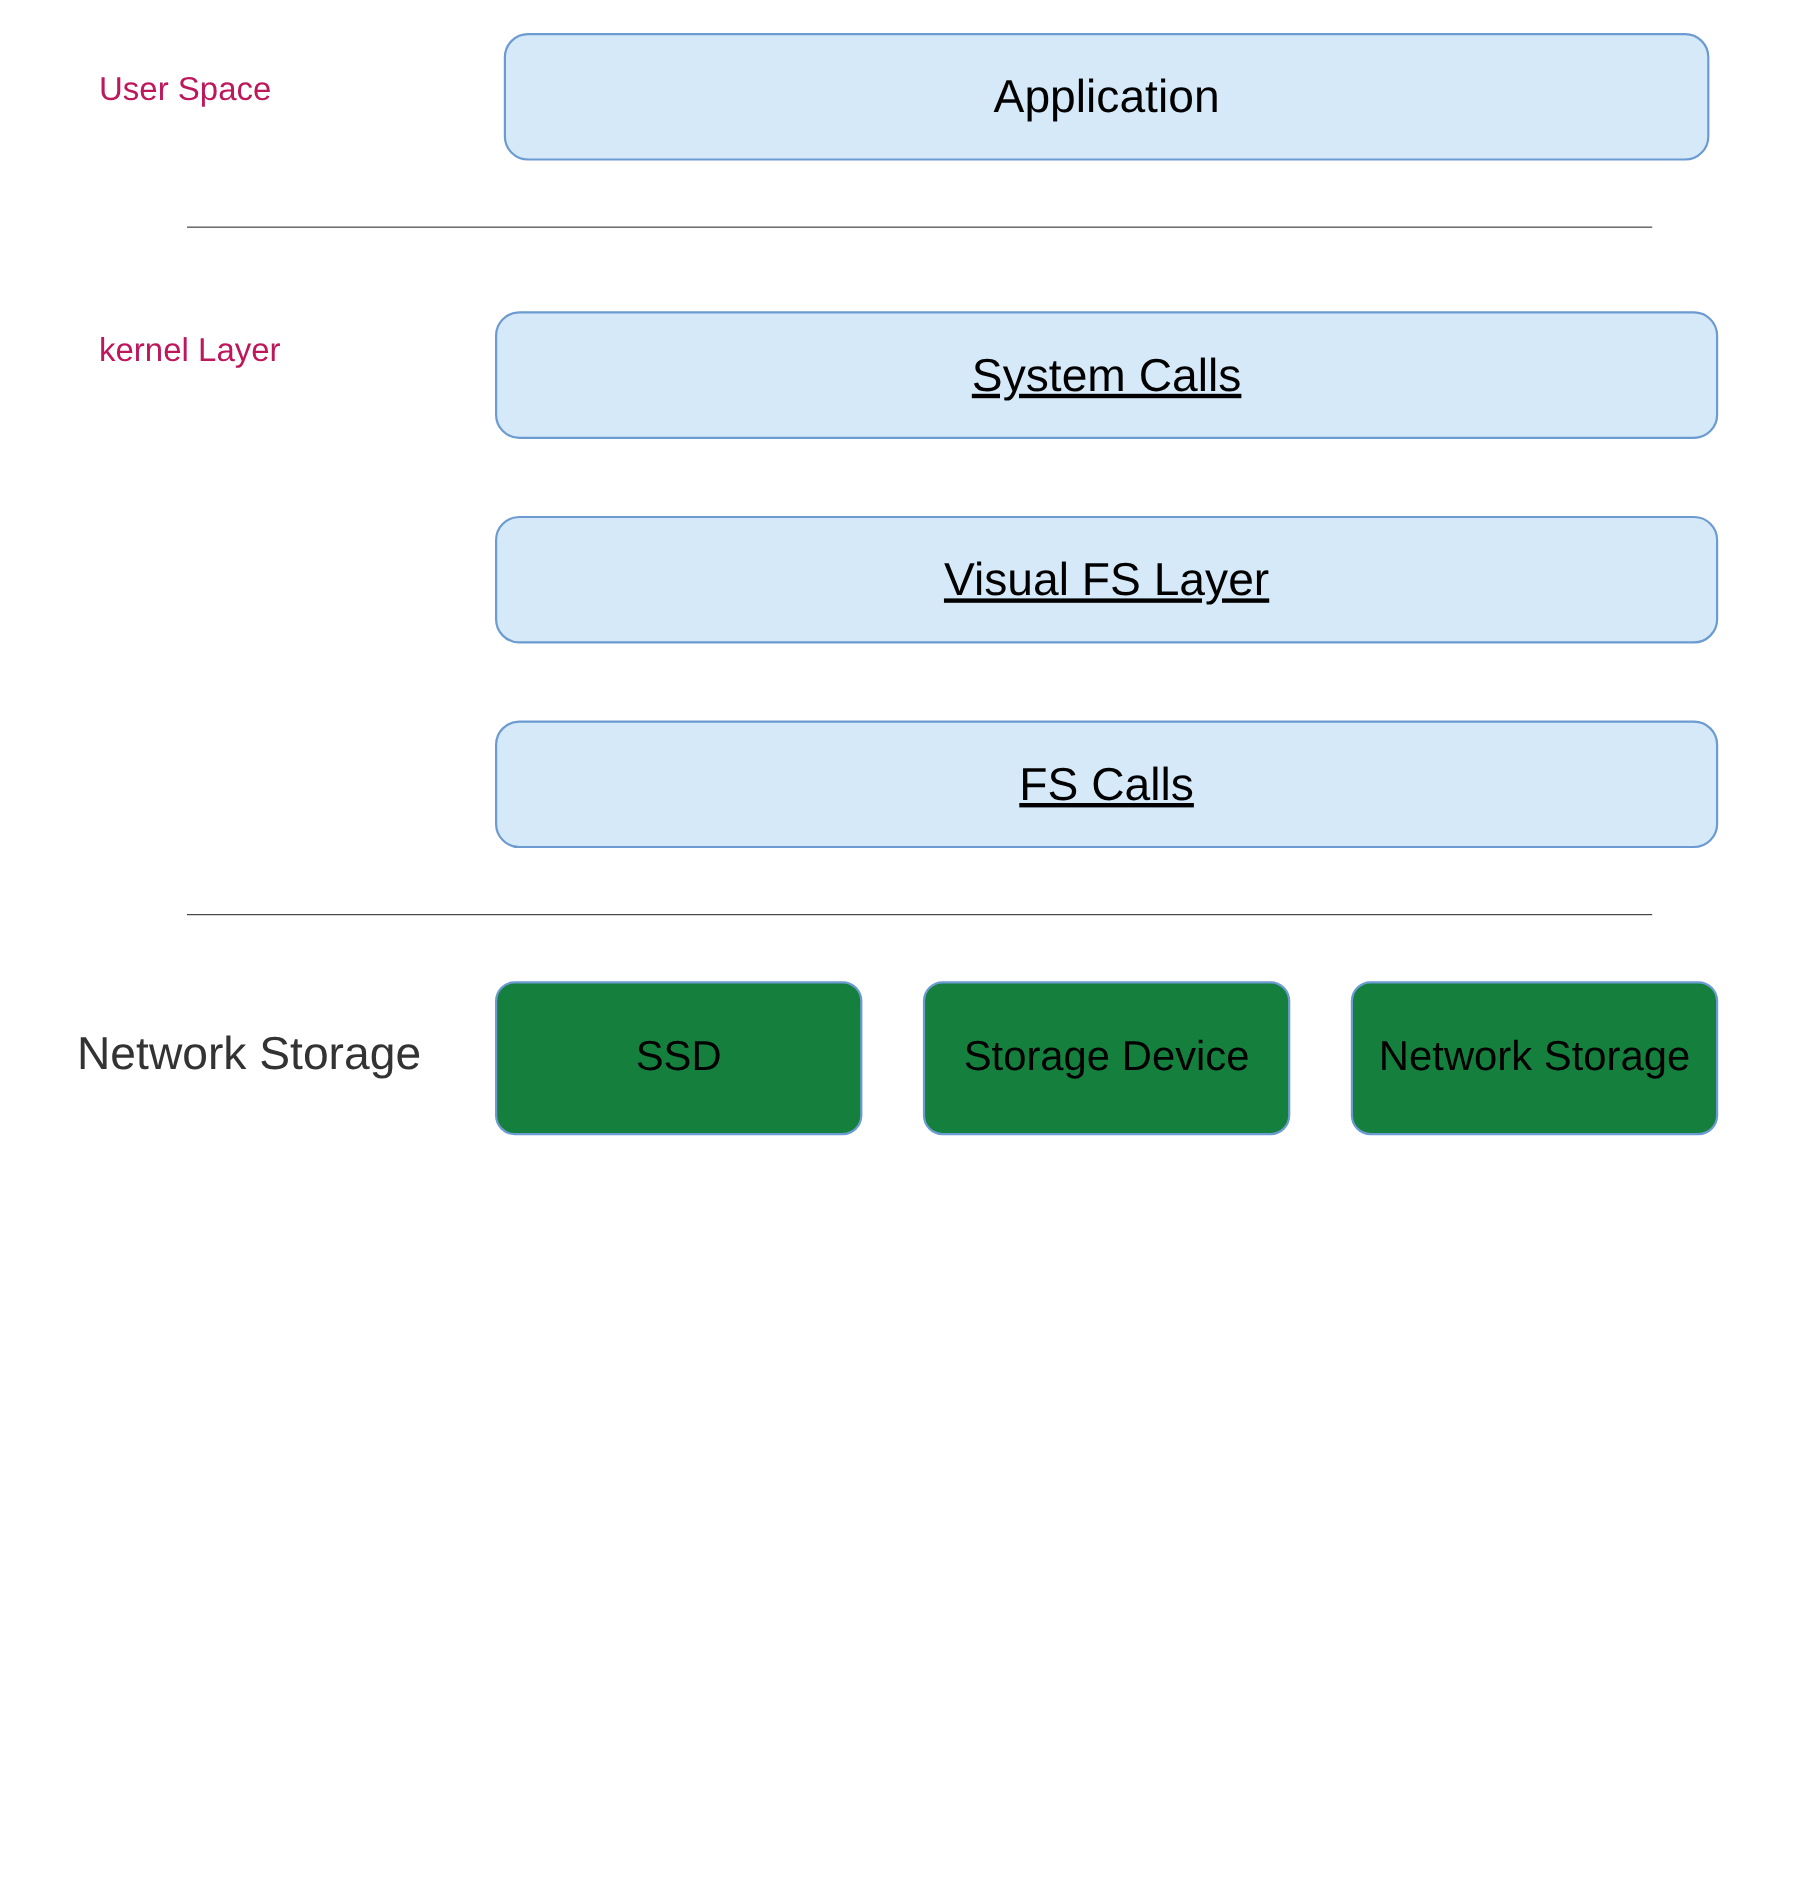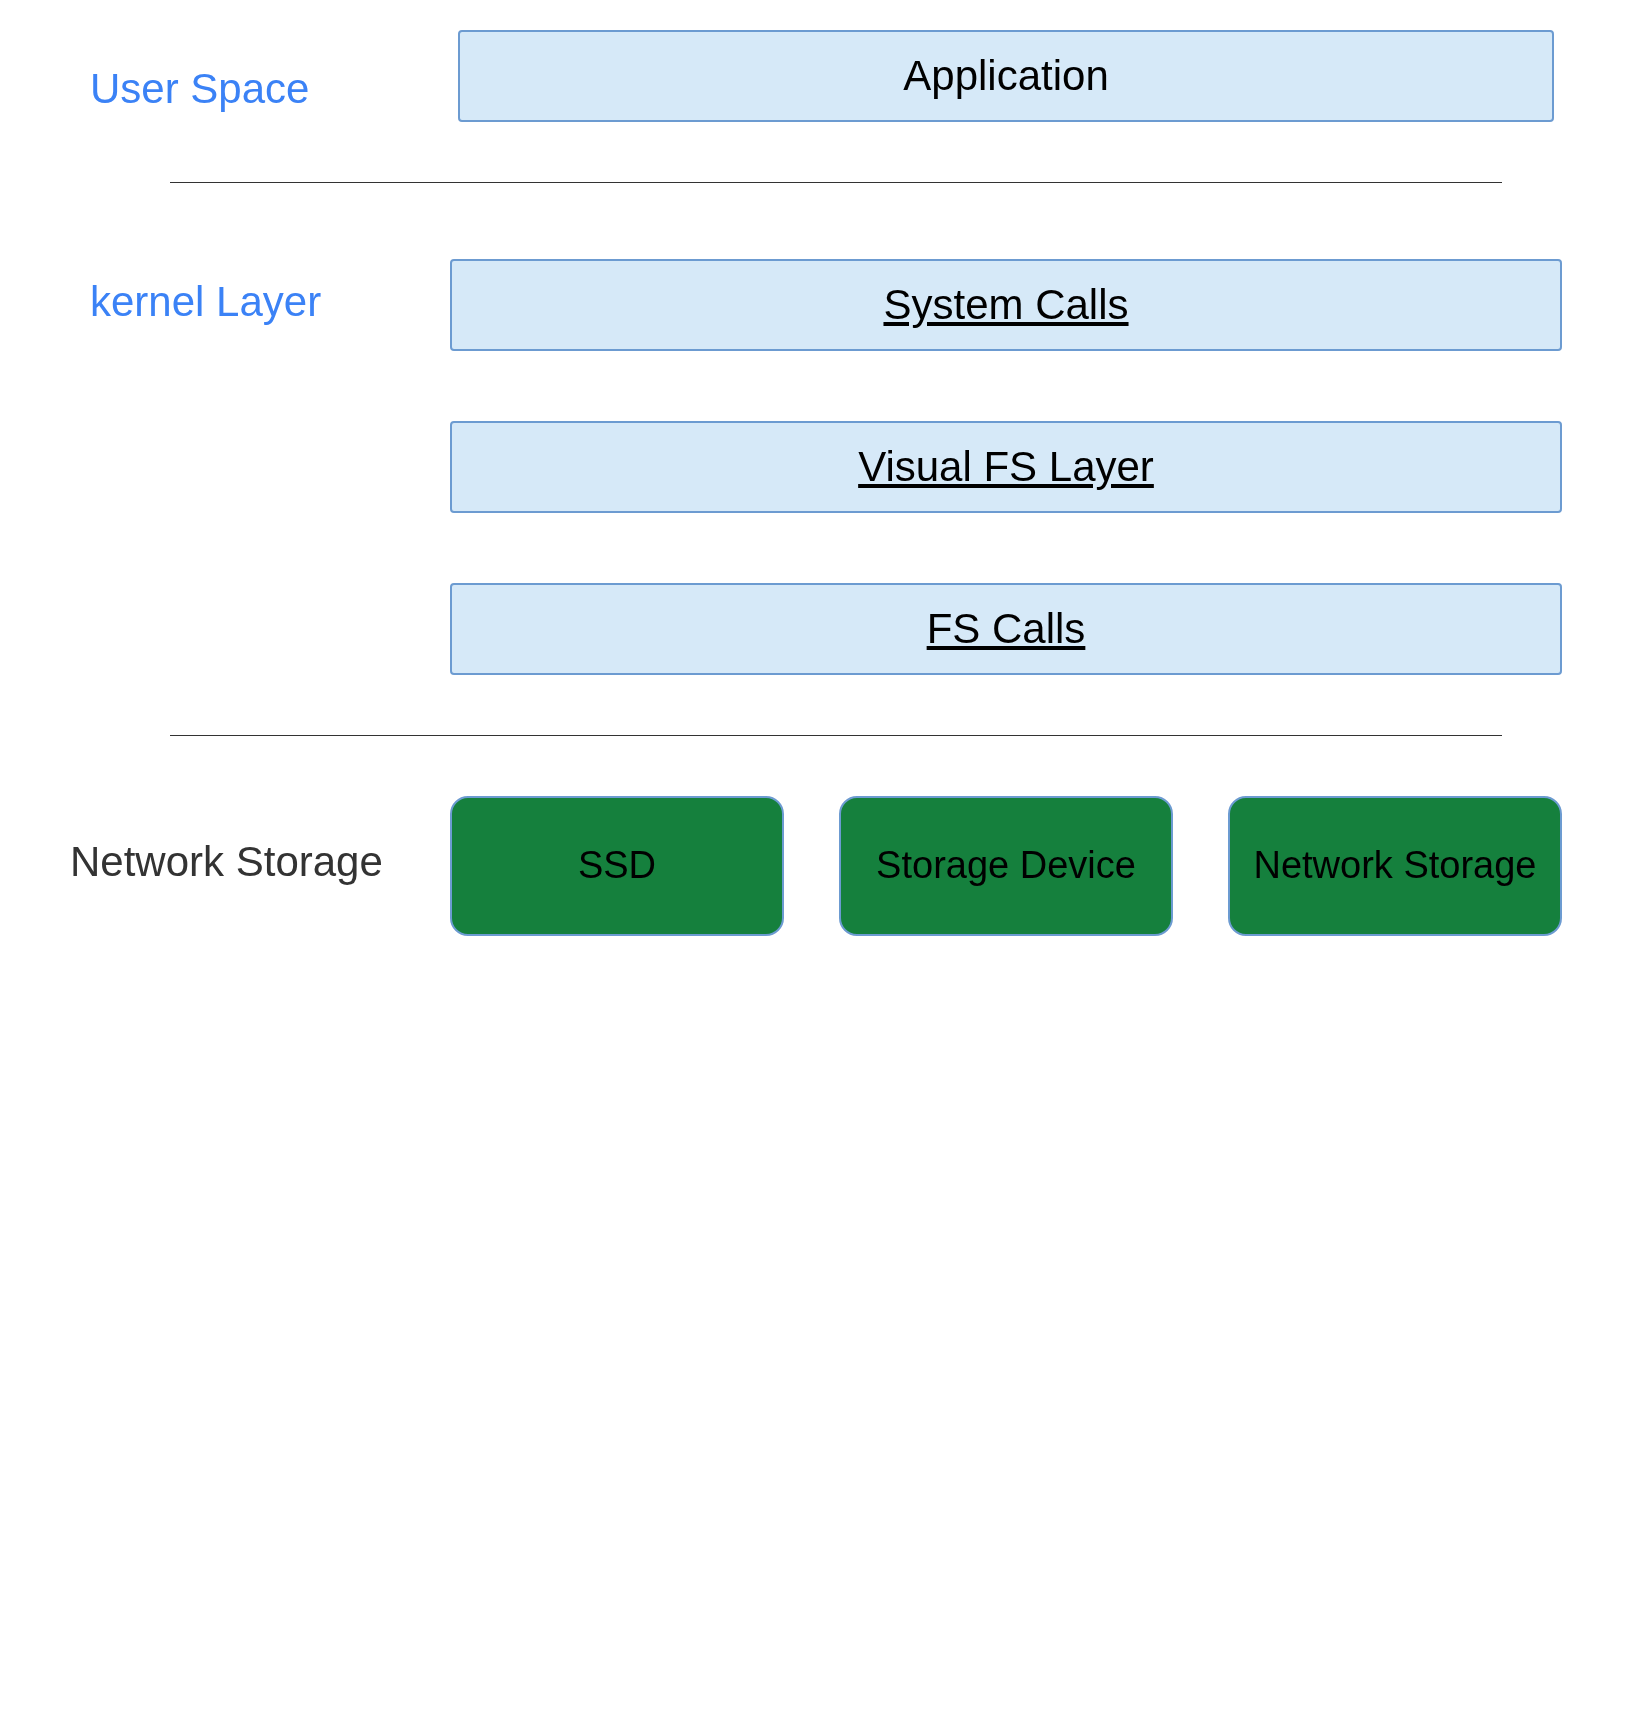--- a/index.html
+++ b/index.html
@@ -23,43 +23,43 @@
     
     .section {
       display: flex;
       align-items: flex-start;
       position: relative;
     }
     
     .section-label {
       width: 380px;
       flex-shrink: 0;
-      font-size: 42px;
-      color: #3b82f6;
+      font-size: 30px;
+      color: #be185d;
       padding-top: 35px;
       padding-left: 20px;
     }
     
     .section-content {
       flex: 1;
       display: flex;
       flex-direction: column;
       gap: 70px;
     }
     
     .box {
       background: #d6e9f8;
       border: 2px solid #6c9bd1;
-      border-radius: 4px;
+      border-radius: 22px;
       display: flex;
       align-items: center;
       justify-content: center;
       font-size: 42px;
       color: #000;
-      height: 92px;
+      height: 116px;
     }
     
     .box-wide {
       width: 100%;
     }
     
     .divider {
       border: none;
       border-top: 1.5px solid #333;
       margin: 60px 0 60px 100px;

